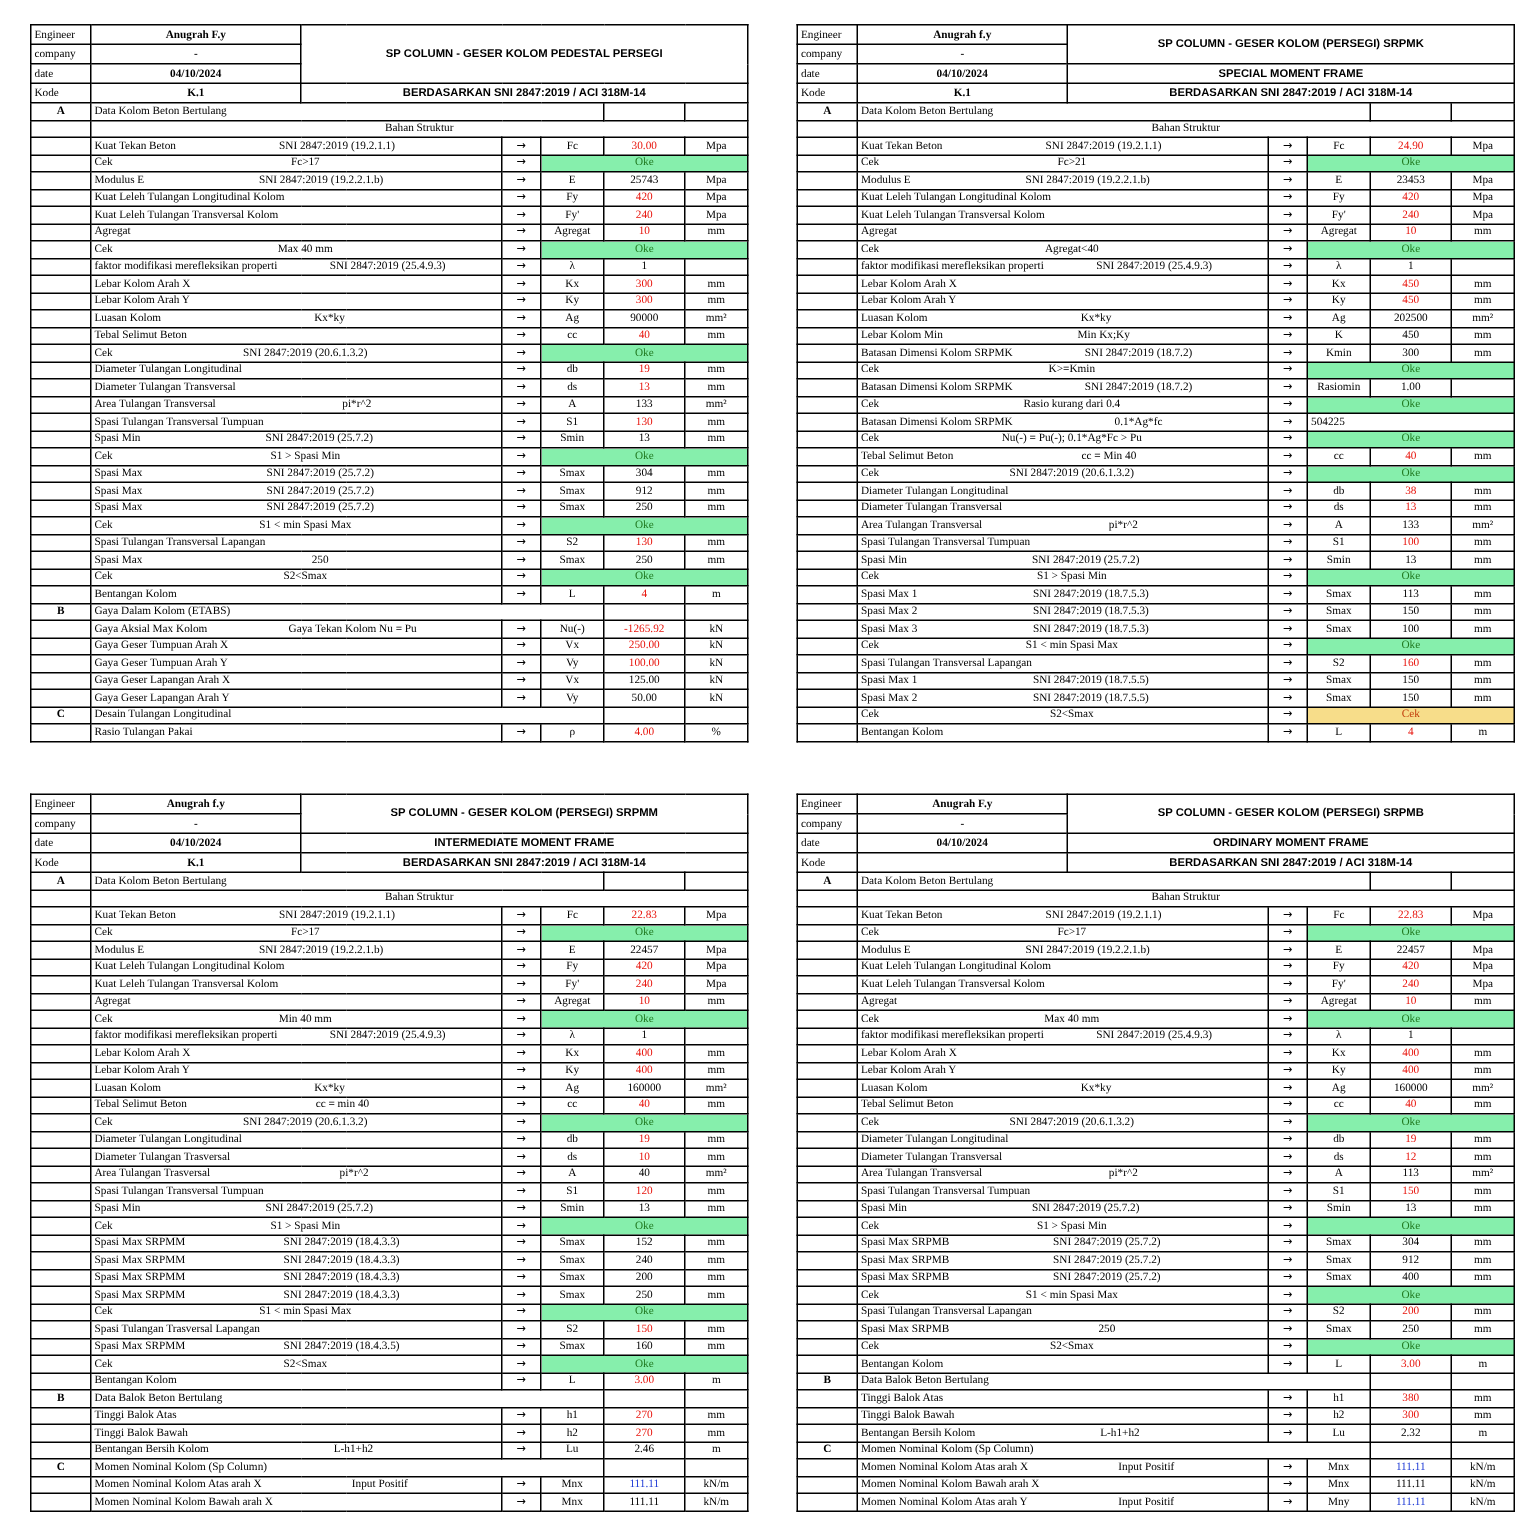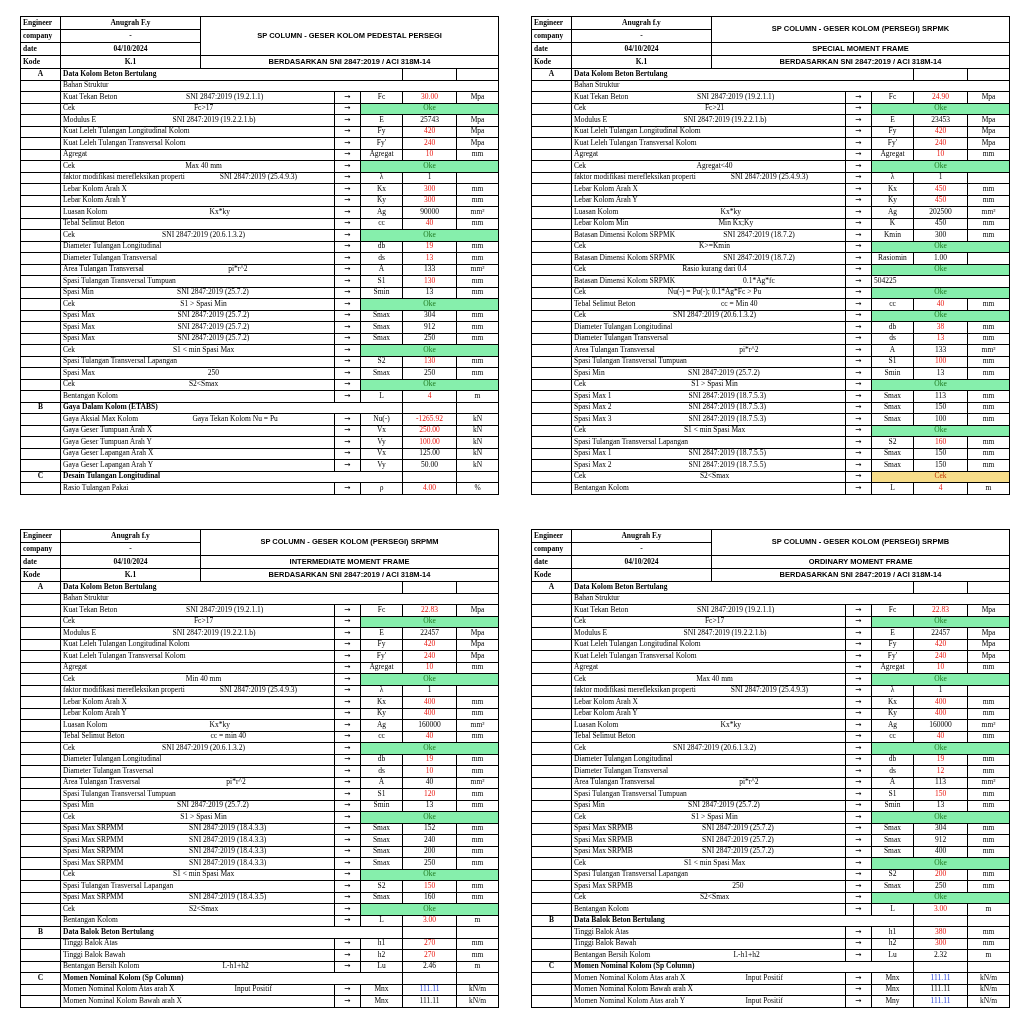--- a/index.html
+++ b/index.html
@@ -5,30 +5,30 @@
   html,body{margin:0;padding:0;}
   body{width:1024px;height:1024px;background:#ffffff;position:relative;
        font-family:"Liberation Serif",serif;color:#000;}
   .sheet{position:absolute;}
   .sheet table{border-collapse:collapse;table-layout:fixed;width:478px;
                border:1.5px solid #000;background:#fff;}
   .sheet td{border:1px solid #000;font-size:7.5px;line-height:1.15;
             padding:0 2px;height:10.5px;overflow:hidden;white-space:nowrap;
             vertical-align:middle;}
   .hrow td{height:12px;}
-  .hlab{text-align:left;font-weight:bold;}
+  .hlab{text-align:left;}
   .hval{text-align:center;font-weight:bold;}
   .title{font-family:"Liberation Sans",sans-serif;font-weight:bold;
          font-size:11.5px;text-align:center;}
   .sub{font-family:"Liberation Sans",sans-serif;font-weight:bold;
        font-size:7px;text-align:center;}
   .bodyc1{border-top:0;border-bottom:0;}
   .secletter{text-align:center;font-weight:bold;}
-  .seclabel{font-weight:bold;text-align:left;}
-  .plainlabel{text-align:left;}
+  .seclabel{font-weight:normal;text-align:left;}
+  .plainlabel{text-align:center;}
   .cellflex{display:flex;width:100%;align-items:center;}
   .dl{flex:0 0 auto;text-align:left;}
   .df{flex:1 1 auto;text-align:center;}
   .arrow{text-align:center;padding:0;font-family:"DejaVu Sans",sans-serif;font-size:7.5px;}
   .sym{text-align:center;}
   .val{text-align:center;}
   .unit{text-align:center;}
   .v-red{color:#e8140c;}
   .v-blue{color:#1f3bd6;}
   .ok{background:#86efac;color:#217a21;text-align:center;}

